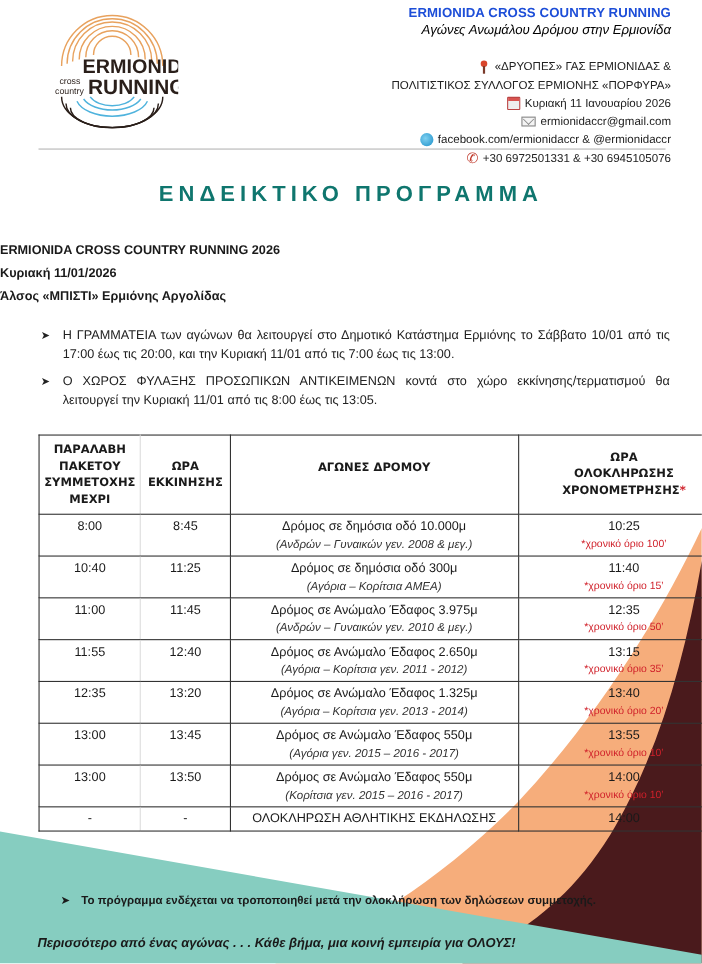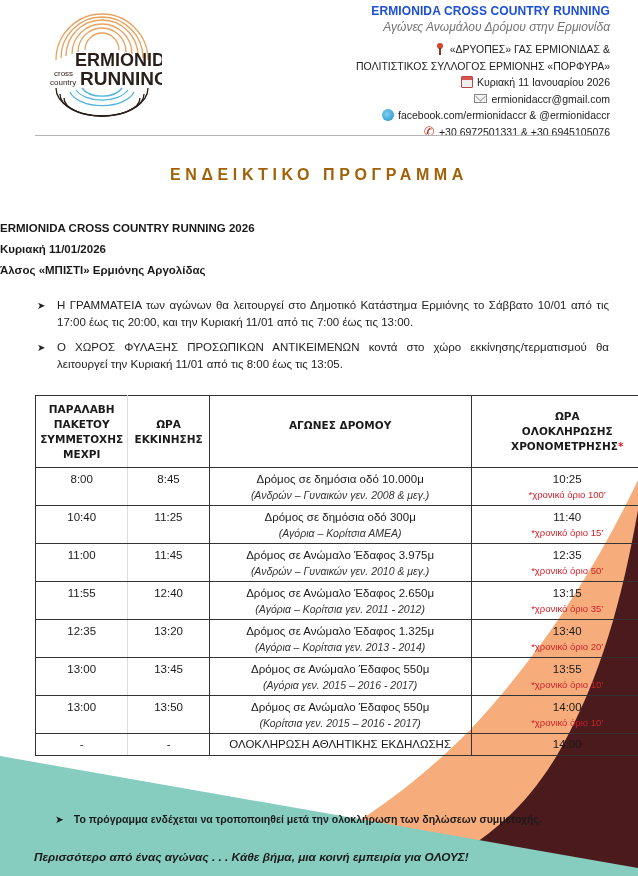--- a/index.html
+++ b/index.html
@@ -8,33 +8,33 @@
 
   
   .bg-shapes { position: absolute; left: 0; top: 0; width: 638px; height: 876px; z-index: 0; pointer-events: none; }
 
   .content { position: absolute; left: 0; top: 0; width: 638px; height: 876px; z-index: 1; }
 
   
   .logo { position: absolute; left: 42px; top: 8px; width: 120px; height: 110px; }
   .header-right { position: absolute; right: 28px; top: 4px; text-align: right; width: 330px; }
   .org-title { font-weight: bold; font-size: 12px; letter-spacing: 0.1px; color: #1d4ed8; line-height: 15px; }
-  .org-sub { font-style: italic; font-size: 12px; color: #737373; line-height: 16px; margin-bottom: 6px; }
+  .org-sub { font-style: italic; font-size: 12px; color: #000000; line-height: 16px; margin-bottom: 18px; }
   .info-line { font-size: 10.5px; line-height: 16.5px; color: #222; display: flex; justify-content: flex-end; align-items: center; gap: 4px; white-space: nowrap; }
   .ic { display: inline-block; width: 12px; height: 12px; position: relative; flex: 0 0 auto; }
   .ic-pin::before { content: ""; position: absolute; left: 3px; top: 0; width: 6px; height: 6px; border-radius: 50%; background: #d9452b; }
   .ic-pin::after { content: ""; position: absolute; left: 5px; top: 5px; width: 2px; height: 7px; background: #7a3a2a; }
   .ic-cal { border: 1px solid #b44; background: linear-gradient(#d9534f 0 30%, #eee 30%); border-radius: 1px; }
   .ic-globe { border-radius: 50%; background: radial-gradient(circle at 40% 40%, #7fd0f0, #1b8fc9); }
   .ic-mail { border: 1px solid #888; background: #f4f4f4; height: 9px; width: 13px; }
   .ic-mail::after { content: ""; position: absolute; left: 1px; top: -3px; width: 8px; height: 8px; border-right: 1px solid #888; border-bottom: 1px solid #888; transform: rotate(45deg) scale(0.8); }
   .ic-phone { font-size: 13px; color: #c0392b; line-height: 12px; width: 14px; }
   .header-rule { position: absolute; left: 35px; top: 135px; width: 570px; height: 1px; background: #b5b5b5; }
 
-  .main-title { position: absolute; left: 0; width: 638px; top: 166px; text-align: center; font-size: 16px; font-weight: bold; letter-spacing: 4.6px; color: #a16207; }
+  .main-title { position: absolute; left: 0; width: 638px; top: 166px; text-align: center; font-size: 20px; font-weight: bold; letter-spacing: 4.6px; color: #0f766e; }
   .event-block { position: absolute; left: 0; width: 638px; top: 218px; text-align: left; font-weight: bold; font-size: 11.5px; line-height: 21px; color: #1a1a1a; }
 
   .bullets { position: absolute; left: 37px; top: 297px; width: 572px; font-size: 11.5px; line-height: 17px; color: #222; }
   .bullet { display: flex; margin-bottom: 8px; text-align: justify; }
   .bullet .arrow { width: 20px; flex: 0 0 20px; font-size: 10px; line-height: 17px; }
   .bullet .text { flex: 1; }
 
   
   table.schedule { position: absolute; left: 35px; top: 395px; width: 629px; border-collapse: collapse; font-size: 11.5px; }
   table.schedule th, table.schedule td { border: 1px solid #333; text-align: center; vertical-align: top; }

